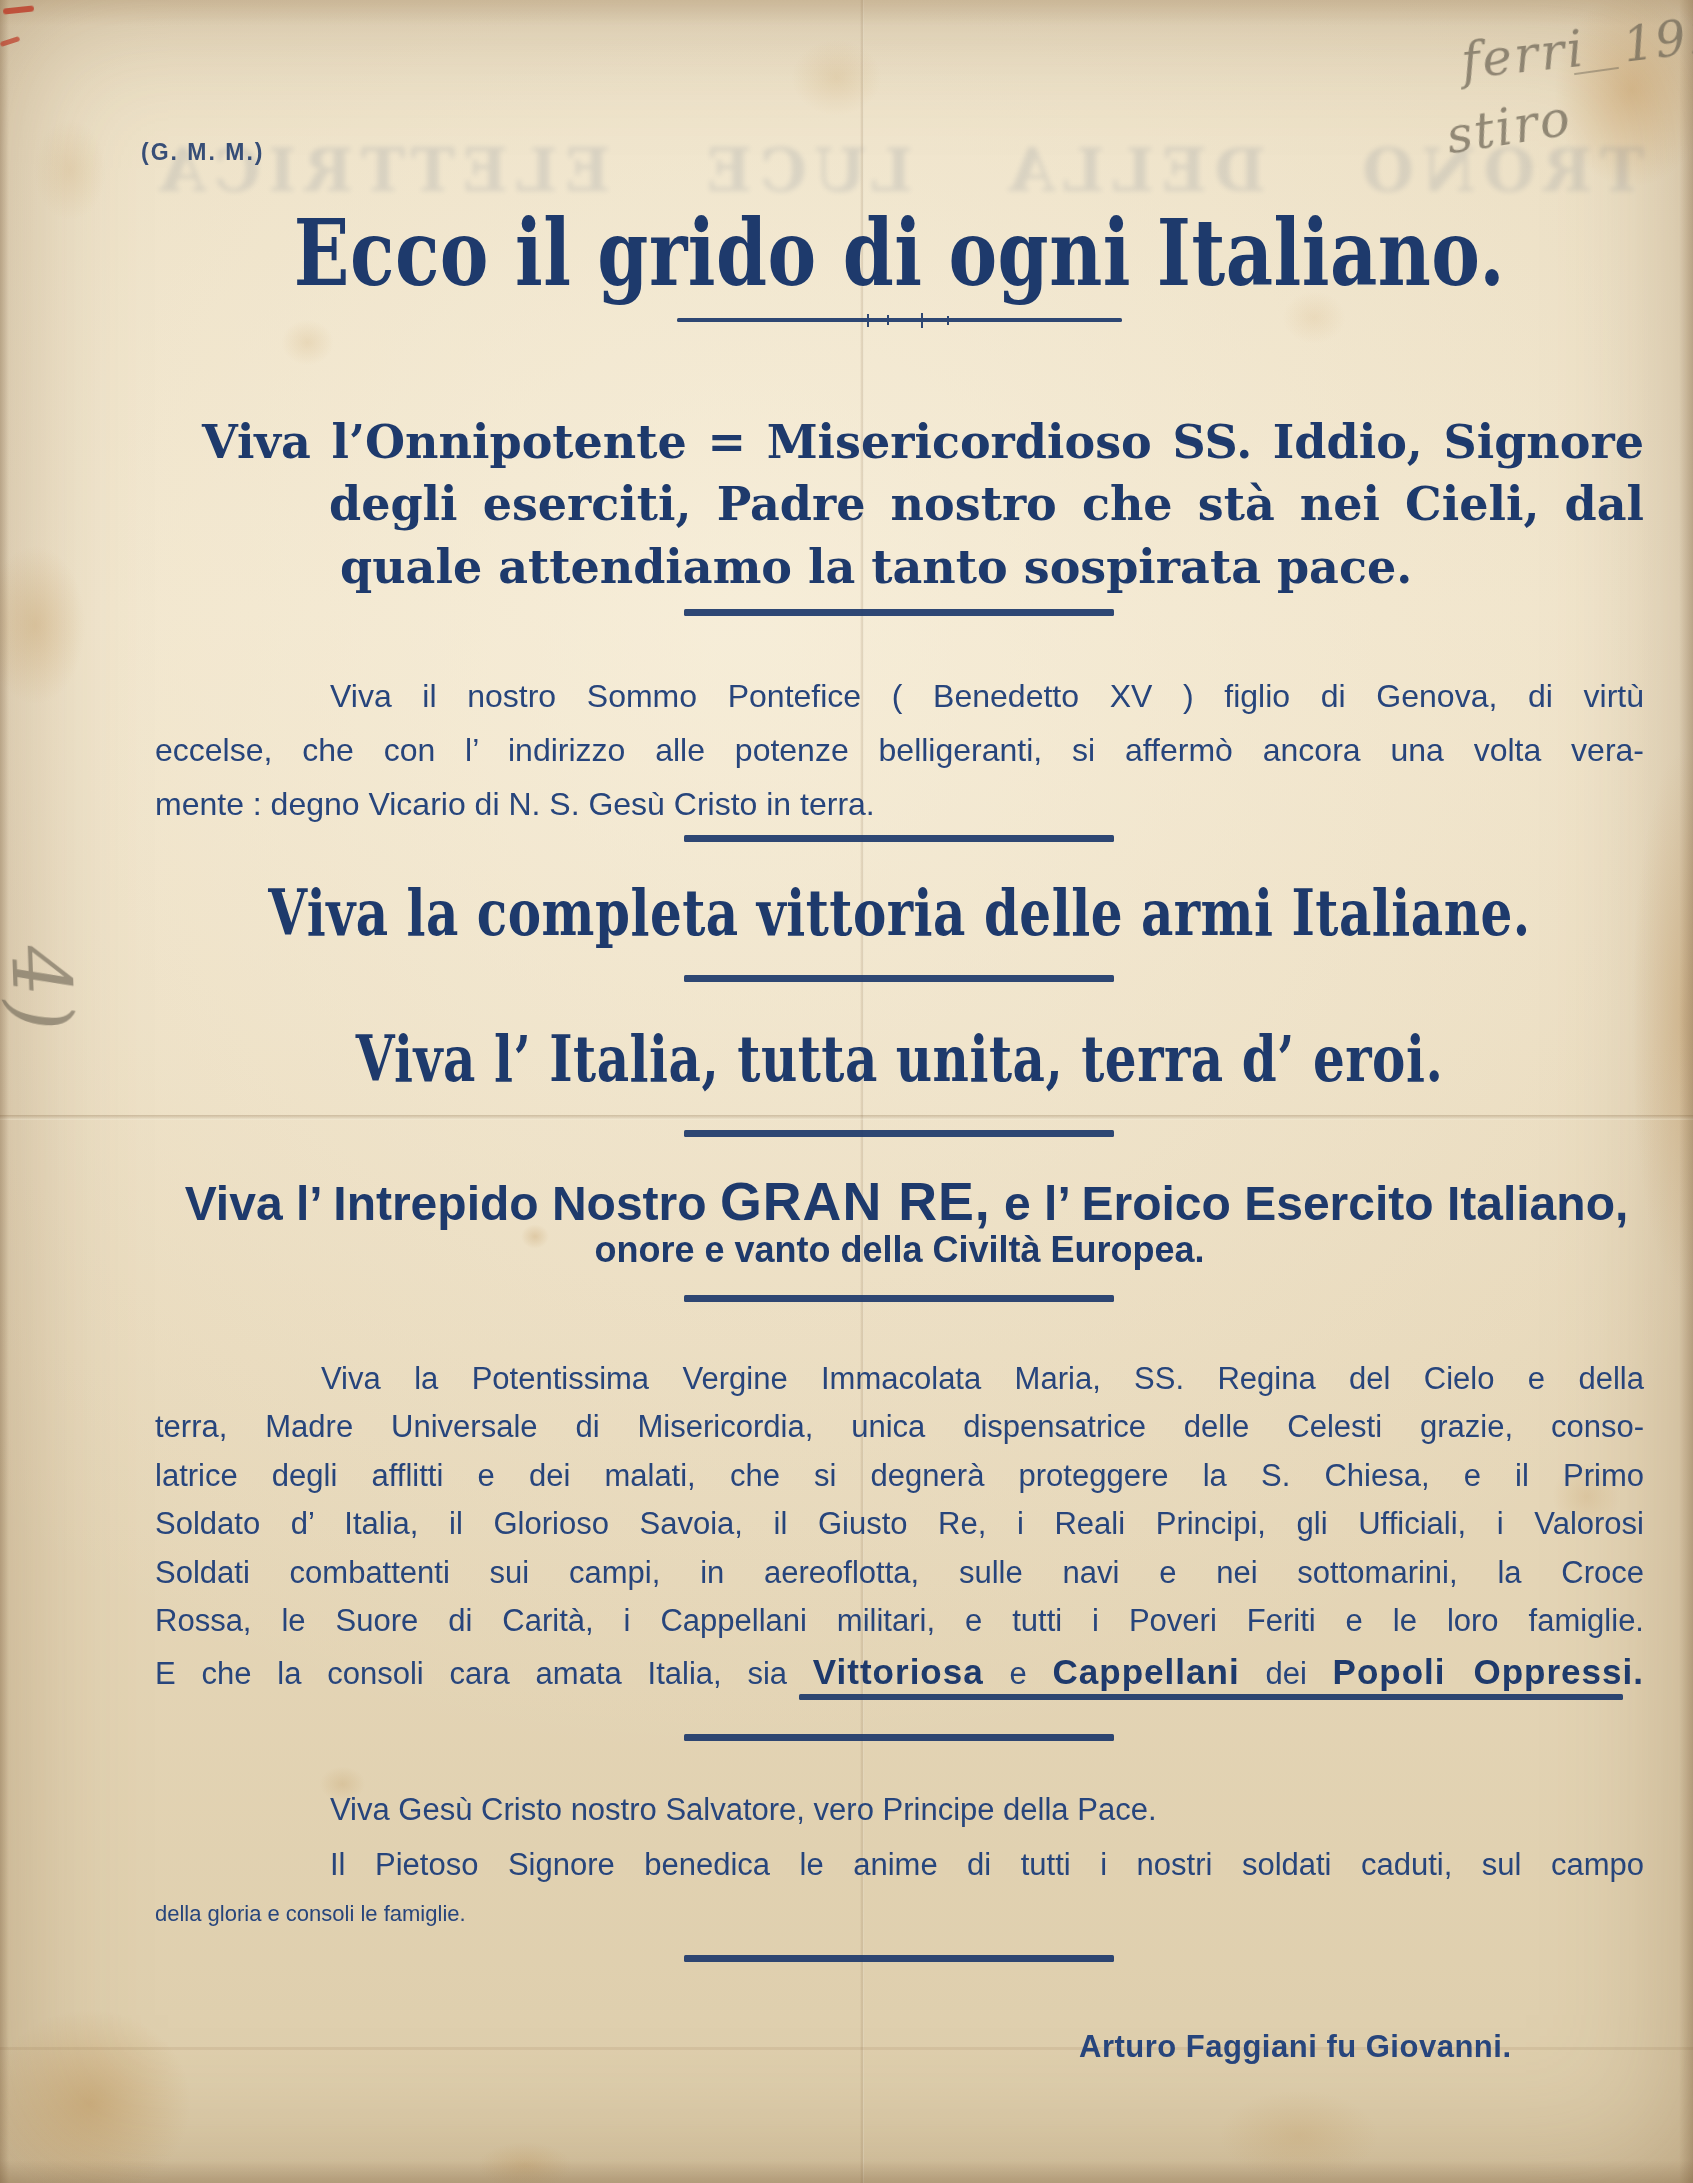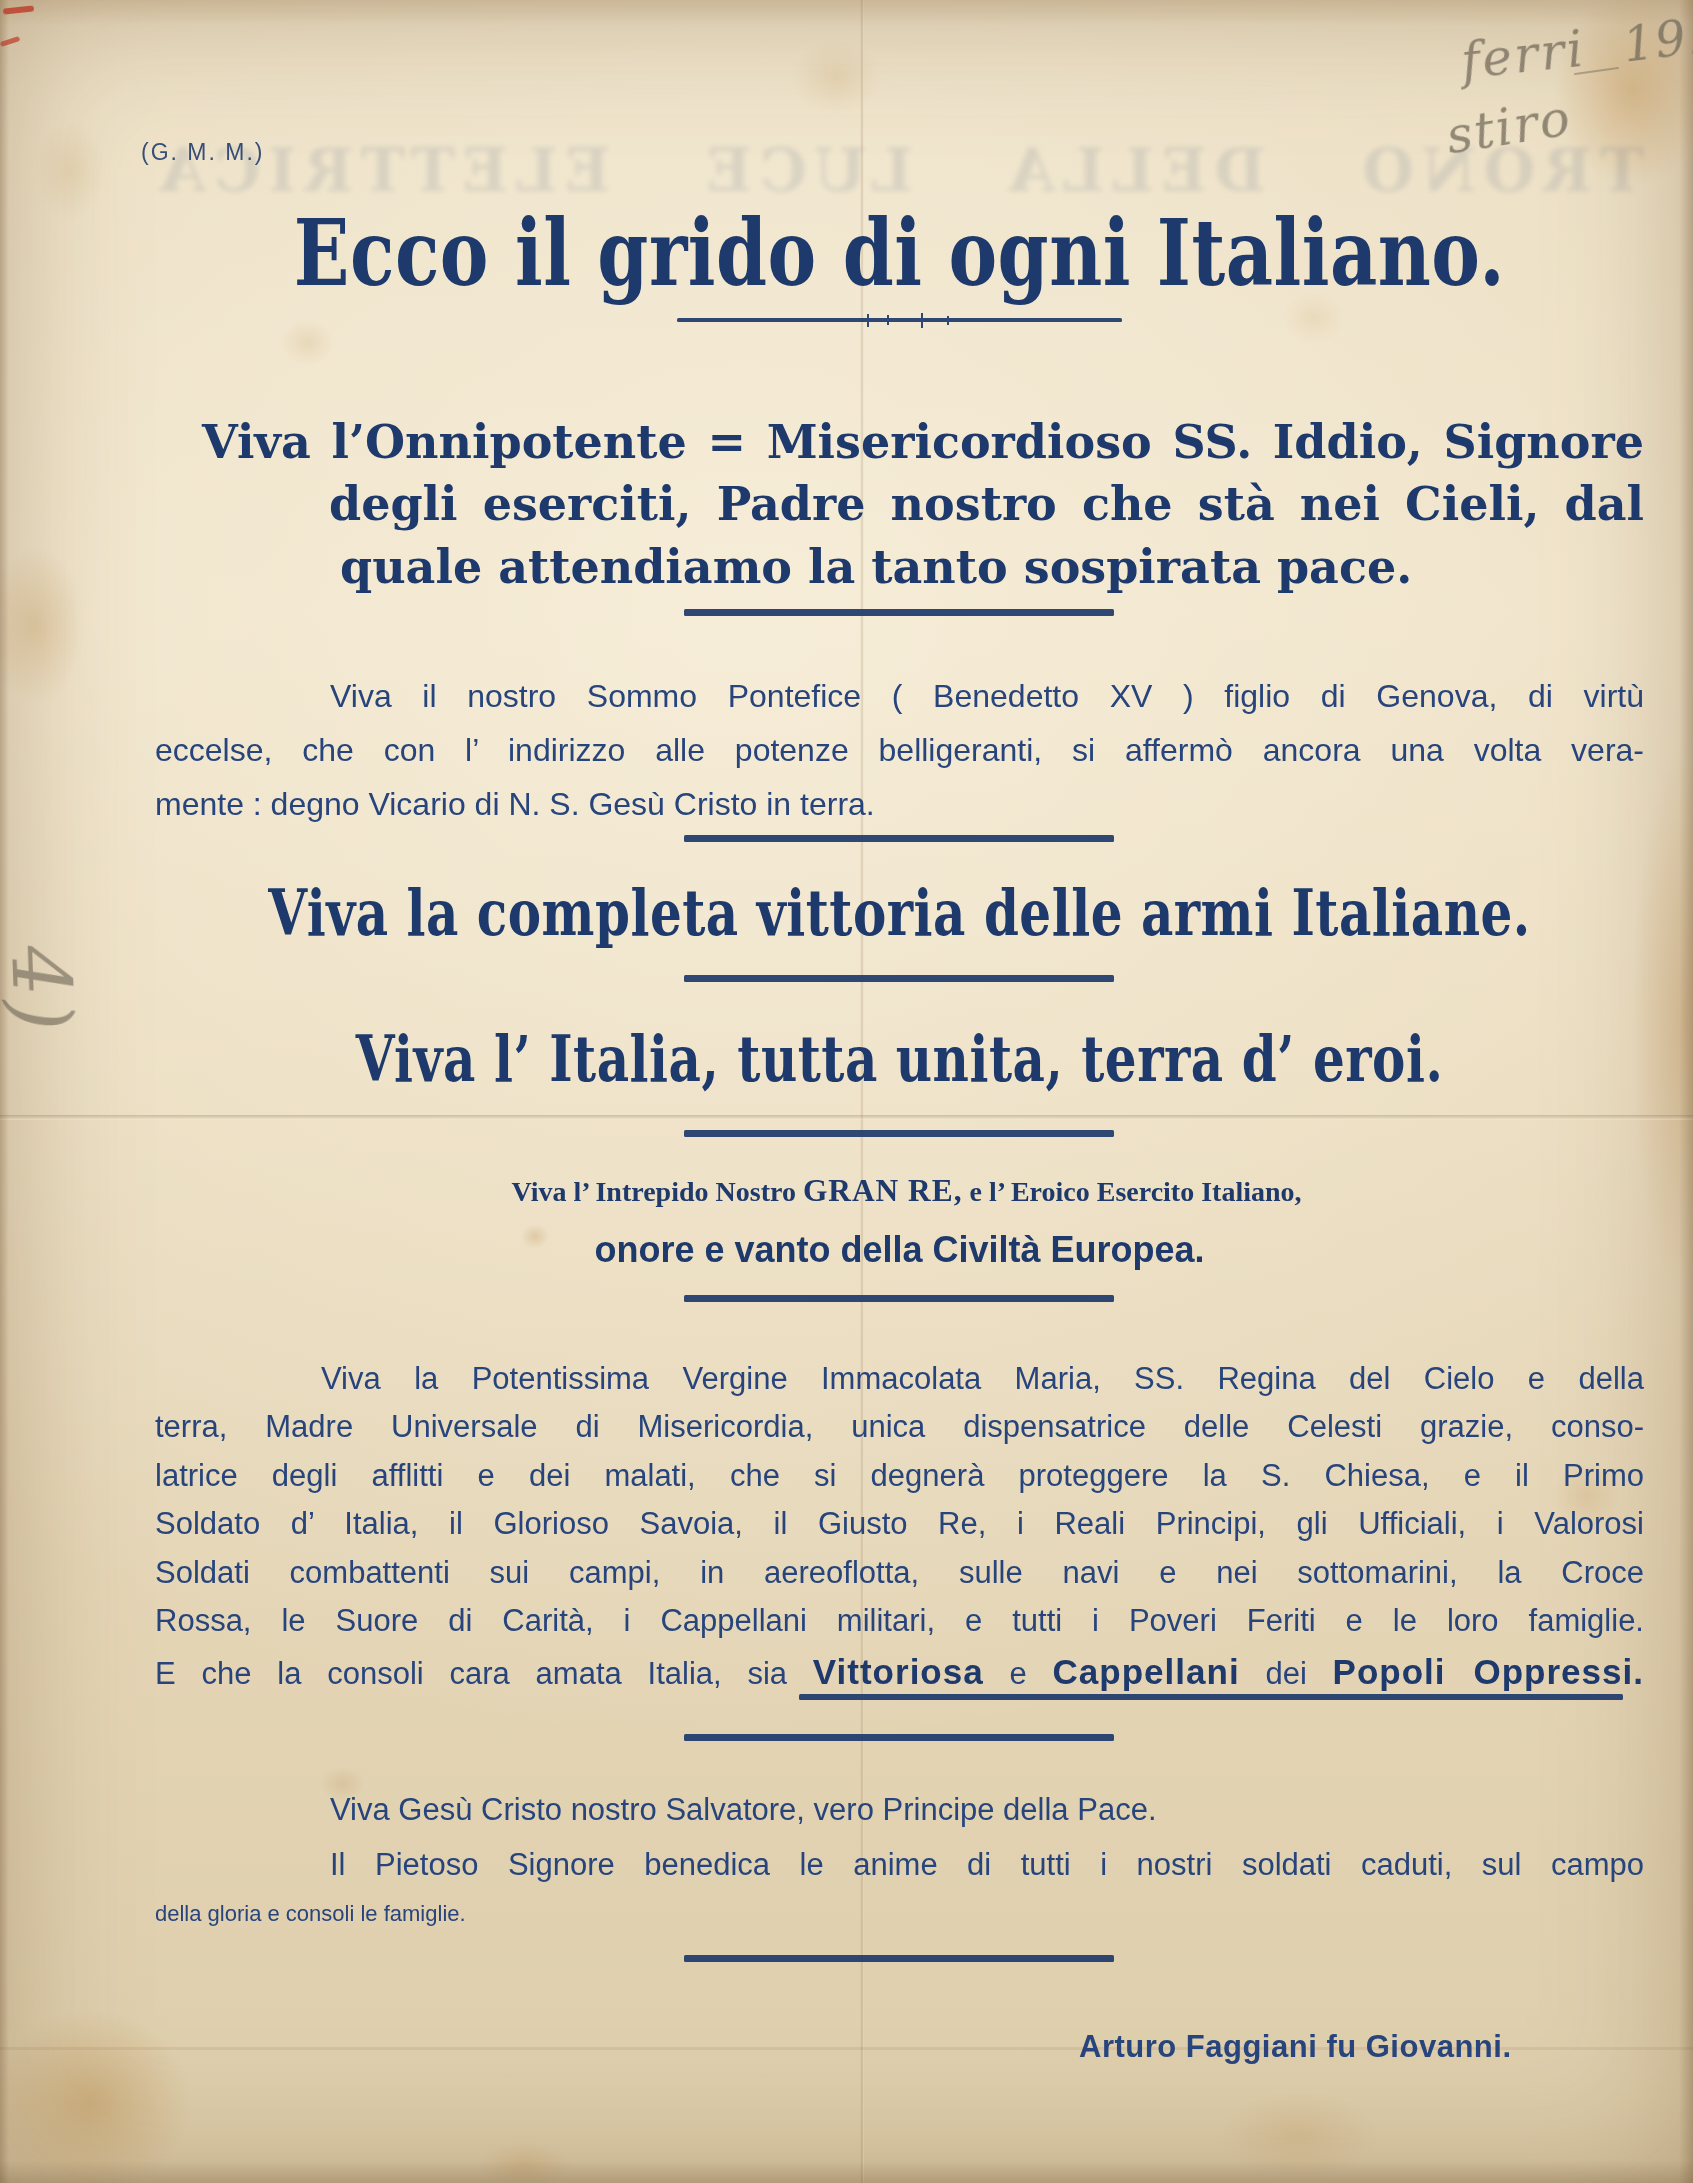--- a/index.html
+++ b/index.html
@@ -80,21 +80,21 @@
   <div class="redmark" style="left:0px; top:39px; width:20px; height:5px; transform:rotate(-18deg); opacity:.7;"></div>
 
   <div class="ghost">TRONO DELLA LUCE ELETTRICA</div>
 
   <div class="pencil" style="left:1461px; top:26px; font-size:50px; letter-spacing:2.5px; transform:rotate(-6deg);">ferri</div>
   <div class="pencil" style="left:1446px; top:98px; font-size:50px; letter-spacing:2px; transform:rotate(-9deg);">stiro</div>
   <div class="pencil" style="left:1623px; top:11px; font-size:48px; letter-spacing:1.5px; transform:rotate(-7deg);">191</div>
   <div class="pencil" style="left:1574px; top:70px; width:45px; height:2px; background:var(--pencil); opacity:.45; transform:rotate(-8deg);"></div>
   <div class="pencil" style="left:-3px; top:943px; font-size:80px; transform:rotate(88deg); opacity:.62; letter-spacing:3px;">4)</div>
 
-  <div class="line sans" style="left:141px; top:141px; font-size:23px; font-weight:400; letter-spacing:2px; color:var(--ink); opacity:.88;">(G. M. M.)</div>
+  <div class="line sans" style="left:141px; top:141px; font-size:23px; font-weight:700; letter-spacing:2px; color:var(--ink); opacity:.88;">(G. M. M.)</div>
 
   <div class="line serifb center" style="left:155px; right:50px; top:207px; font-size:73px; transform:scaleY(1.25); transform-origin:center top; letter-spacing:0.5px;">Ecco il grido di ogni Italiano.</div>
   <div class="rule" style="left:677px; top:318px; width:445px; height:4px;">
     <span class="tick" style="left:190px;"></span>
     <span class="tick" style="left:210px; height:10px; top:-3px;"></span>
     <span class="tick" style="left:244px; height:15px; top:-5.5px;"></span>
     <span class="tick" style="left:270px; height:9px; top:-2.5px;"></span>
   </div>
 
   <div>
@@ -111,21 +111,21 @@
   </div>
   <div class="rule" style="left:684px; top:835px; width:430px;"></div>
 
   <div class="line serifb center" style="left:155px; right:50px; top:881px; font-size:50px; transform:scaleY(1.28); transform-origin:center top; letter-spacing:0.5px;">Viva la completa vittoria delle armi Italiane.</div>
   <div class="rule" style="left:684px; top:975px; width:430px;"></div>
 
   <div class="line serifb center" style="left:155px; right:50px; top:1027px; font-size:50px; transform:scaleY(1.28); transform-origin:center top; letter-spacing:0.5px;">Viva l’ Italia, tutta unita, terra d’ eroi.</div>
   <div class="rule" style="left:684px; top:1130px; width:430px;"></div>
 
   <div>
-    <div class="line sans center" style="left:155px; right:36px; top:1175px; font-size:28px; font-weight:700; color:var(--ink);font-family:Liberation Serif, serif;"><span>Viva l’ Intrepido Nostro </span><span class="big">GRAN RE,</span><span> e l’ Eroico Esercito Italiano,</span></div>
+    <div class="line sans center" style="left:155px; right:36px; top:1175px; font-size:48px; font-weight:700; color:var(--ink);"><span>Viva l’ Intrepido Nostro </span><span class="big">GRAN RE,</span><span> e l’ Eroico Esercito Italiano,</span></div>
     <div class="line sans center" style="left:155px; right:50px; top:1232px; font-size:36px; font-weight:700; color:var(--ink);">onore e vanto della Civiltà Europea.</div>
   </div>
   <div class="rule" style="left:684px; top:1295px; width:430px;"></div>
 
   <div>
     <div class="line sans just" style="left:321px; right:50px; top:1363px; font-size:31px;">Viva la Potentissima Vergine Immacolata Maria, SS. Regina del Cielo e della</div>
     <div class="line sans just" style="left:155px; right:50px; top:1411px; font-size:31px;">terra, Madre Universale di Misericordia, unica dispensatrice delle Celesti grazie, conso-</div>
     <div class="line sans just" style="left:155px; right:50px; top:1460px; font-size:31px;">latrice degli afflitti e dei malati, che si degnerà proteggere la S. Chiesa, e il Primo</div>
     <div class="line sans just" style="left:155px; right:50px; top:1508px; font-size:31px;">Soldato d’ Italia, il Glorioso Savoia, il Giusto Re, i Reali Principi, gli Ufficiali, i Valorosi</div>
     <div class="line sans just" style="left:155px; right:50px; top:1557px; font-size:31px;">Soldati combattenti sui campi, in aereoflotta, sulle navi e nei sottomarini, la Croce</div>

